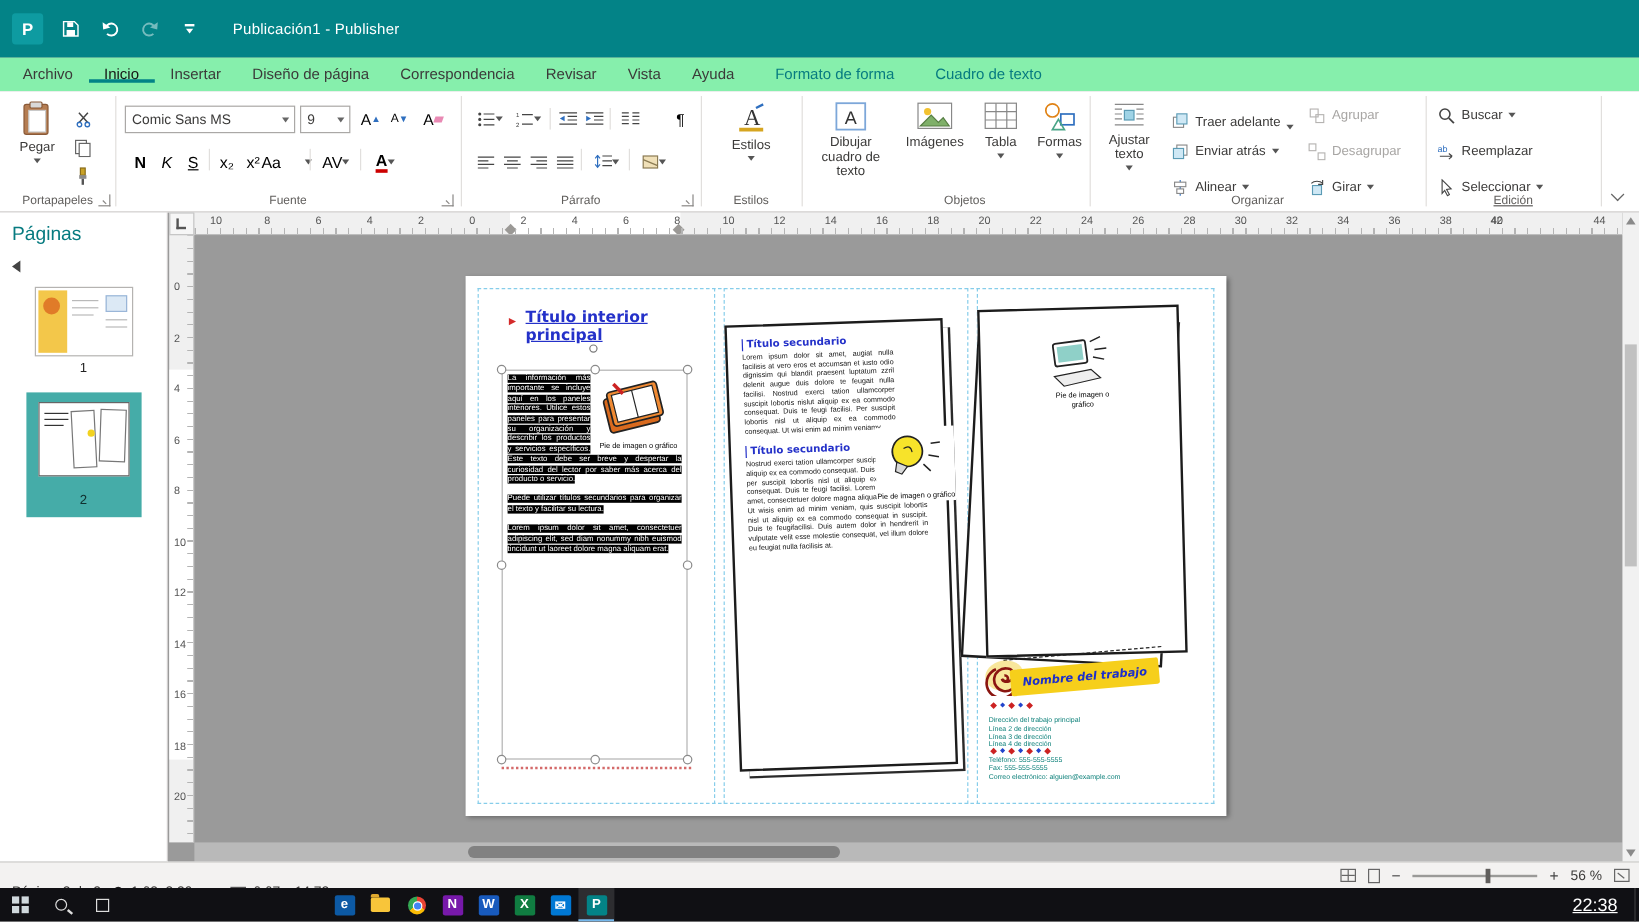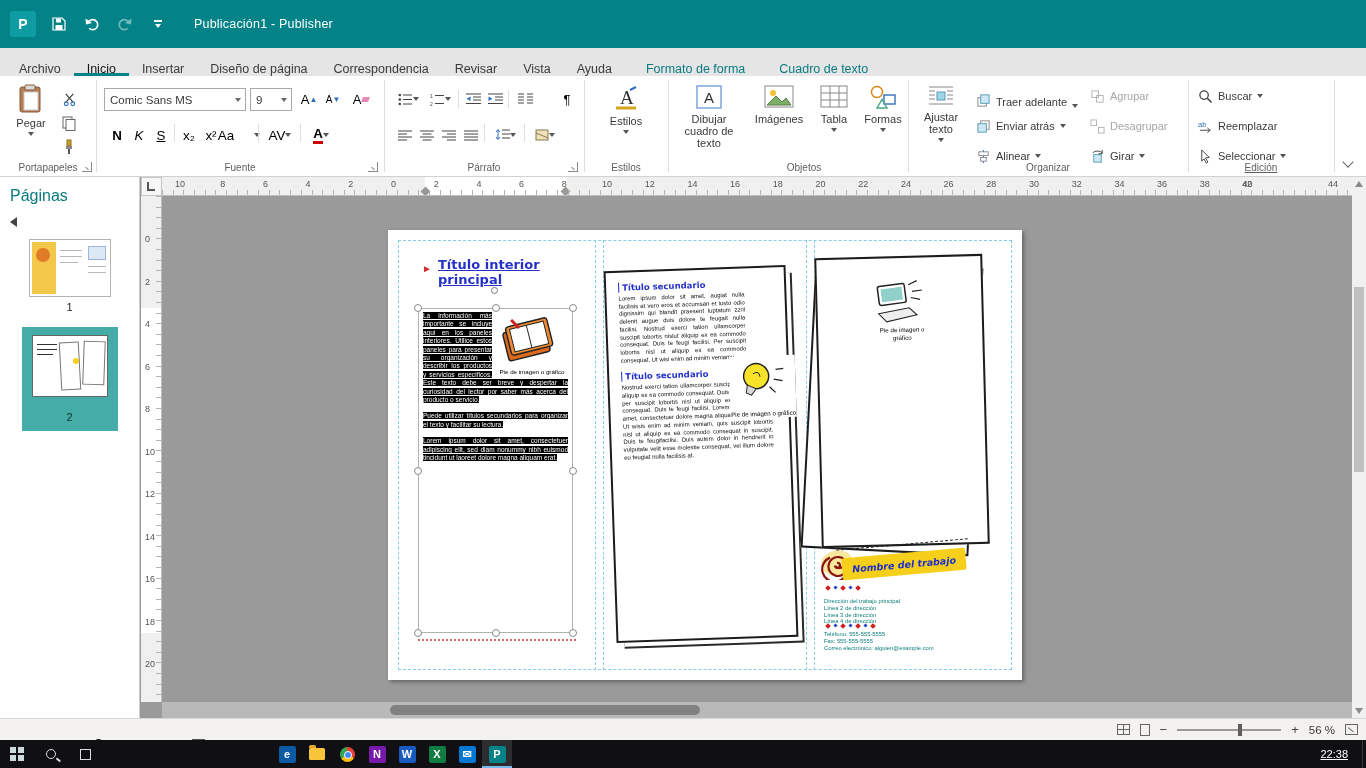--- a/index.html
+++ b/index.html
@@ -19,21 +19,21 @@
   .title-text { margin-left:26px; font-size:12.5px; letter-spacing:.2px; }
   .tb-right { margin-left:auto; display:flex; align-items:center; height:100%; }
   .signin { background:#fff; color:#07676b; font-size:12px; padding:4px 14px; border:none; border-radius:2px; margin-right:24px; }
   .helpq { font-size:14px; margin-right:26px; }
   .winbtn { width:46px; height:48px; display:flex; align-items:center; justify-content:center; }
   .min-g { width:10px; height:1.5px; background:#fff; }
   .max-g { width:9px; height:9px; border:1.2px solid #fff; }
   .close-g { font-size:17px; line-height:1; }
 
   
-  .tabrow { position:absolute; left:0; top:48px; width:1366px; height:28px; background:#e5e5e5; display:flex; align-items:flex-end; padding-left:6px; font-size:12.5px; color:#3b3a39; }
+  .tabrow { position:absolute; left:0; top:48px; width:1366px; height:28px; background:#86efac; display:flex; align-items:center; padding-left:6px; font-size:12.5px; color:#3b3a39; }
   .tab { padding:0 13px; display:flex; align-items:center; }
   .tab.selected { color:#151514; box-shadow:inset 0 -3px 0 #038387; }
   .tab.ctx { color:#077b80; }
 
   
   .ribbon { position:absolute; left:0; top:76px; width:1366px; height:101px; background:#fff; border-bottom:1px solid #d4d2d0; font-size:11px; color:#3b3a39; }
   .gsep { position:absolute; top:4px; height:92px; width:1px; background:#e1dfdd; }
   .glabel { position:absolute; bottom:3px; font-size:10px; color:#605e5c; text-align:center; }
   .launcher { position:absolute; bottom:4px; width:10px; height:10px; border-right:1.3px solid #8a8886; border-bottom:1.3px solid #8a8886; }
   .launcher::after { content:""; position:absolute; right:2px; bottom:2px; width:4px; height:1.2px; background:#8a8886; transform:rotate(45deg); }
@@ -142,21 +142,21 @@
   .srch { width:10px; height:10px; border:1.5px solid #ddd; border-radius:50%; position:relative; }
   .srch::after { content:""; position:absolute; left:9px; top:9px; width:5px; height:1.5px; background:#ddd; transform:rotate(40deg); }
   .tview { width:11px; height:11px; border:1.5px solid #ddd; position:relative; }
   .tk-app { font-size:13px; font-weight:bold; width:30px; height:28px; display:flex; align-items:center; justify-content:center; }
   .tk-app .tile { width:17px; height:17px; border-radius:2px; display:flex; align-items:center; justify-content:center; font-size:11px; color:#fff; }
   .tk-active { background:rgba(255,255,255,.12); box-shadow:inset 0 -2px 0 #76b9ed; }
   .folder { width:16px; height:12px; background:#f8c53a; border-radius:1.5px; position:relative; }
   .folder::before { content:""; position:absolute; left:0; top:-3px; width:7px; height:3px; background:#e0a92f; border-radius:1.5px 1.5px 0 0; }
   .chrome-ic { width:15px; height:15px; border-radius:50%; background:conic-gradient(#ea4335 0 33%, #fbbc05 33% 66%, #34a853 66% 100%); position:relative; }
   .chrome-ic::after { content:""; position:absolute; left:4.5px; top:4.5px; width:6px; height:6px; background:#4285f4; border:1px solid #fff; border-radius:50%; }
-  .clock { margin-left:auto; margin-right:14px; font-size:11px; color:#fff;text-decoration:underline; }
+  .clock { margin-left:auto; margin-right:14px; font-size:15px; color:#fff;text-decoration:underline; }
   .show-desktop { width:4px; height:28px; border-left:1px solid #3a3a3e; }
 
   svg { display:block; }
 </style>
 </head>
 <body>
 
 <div class="app">
 
   <div class="titlebar">

